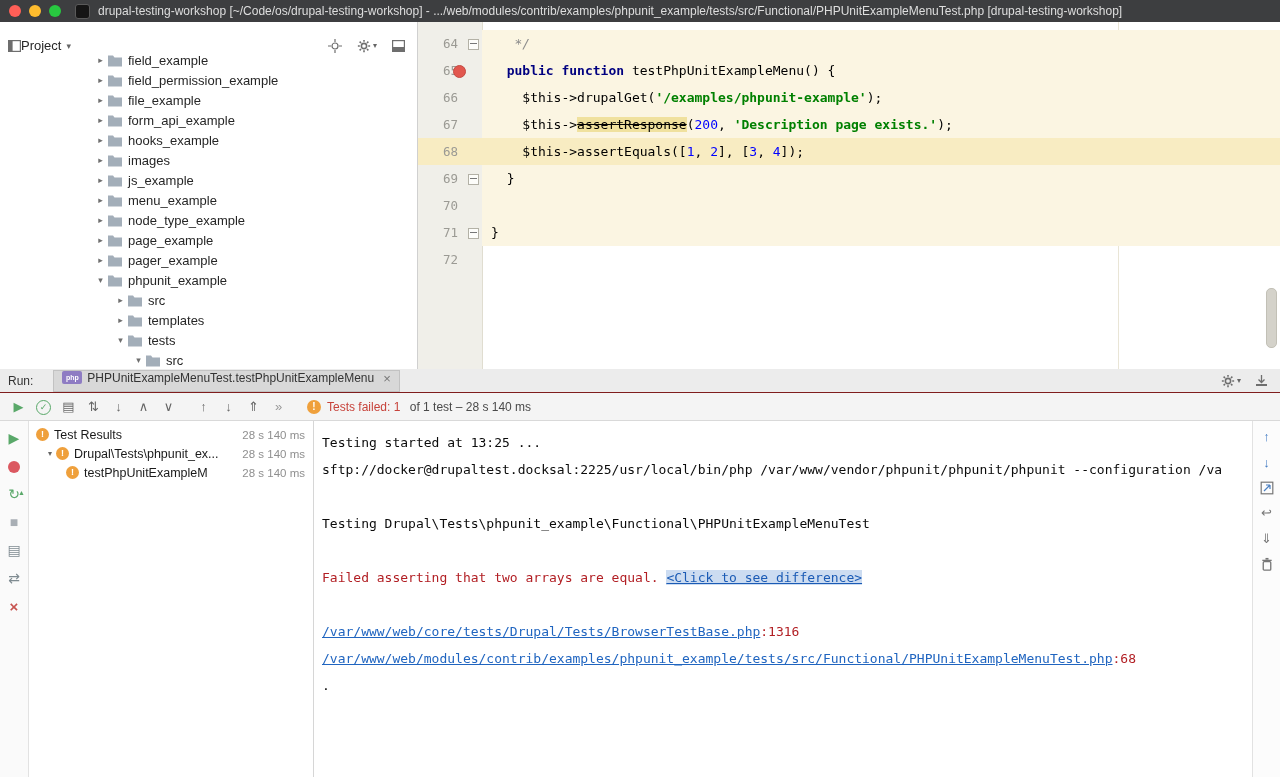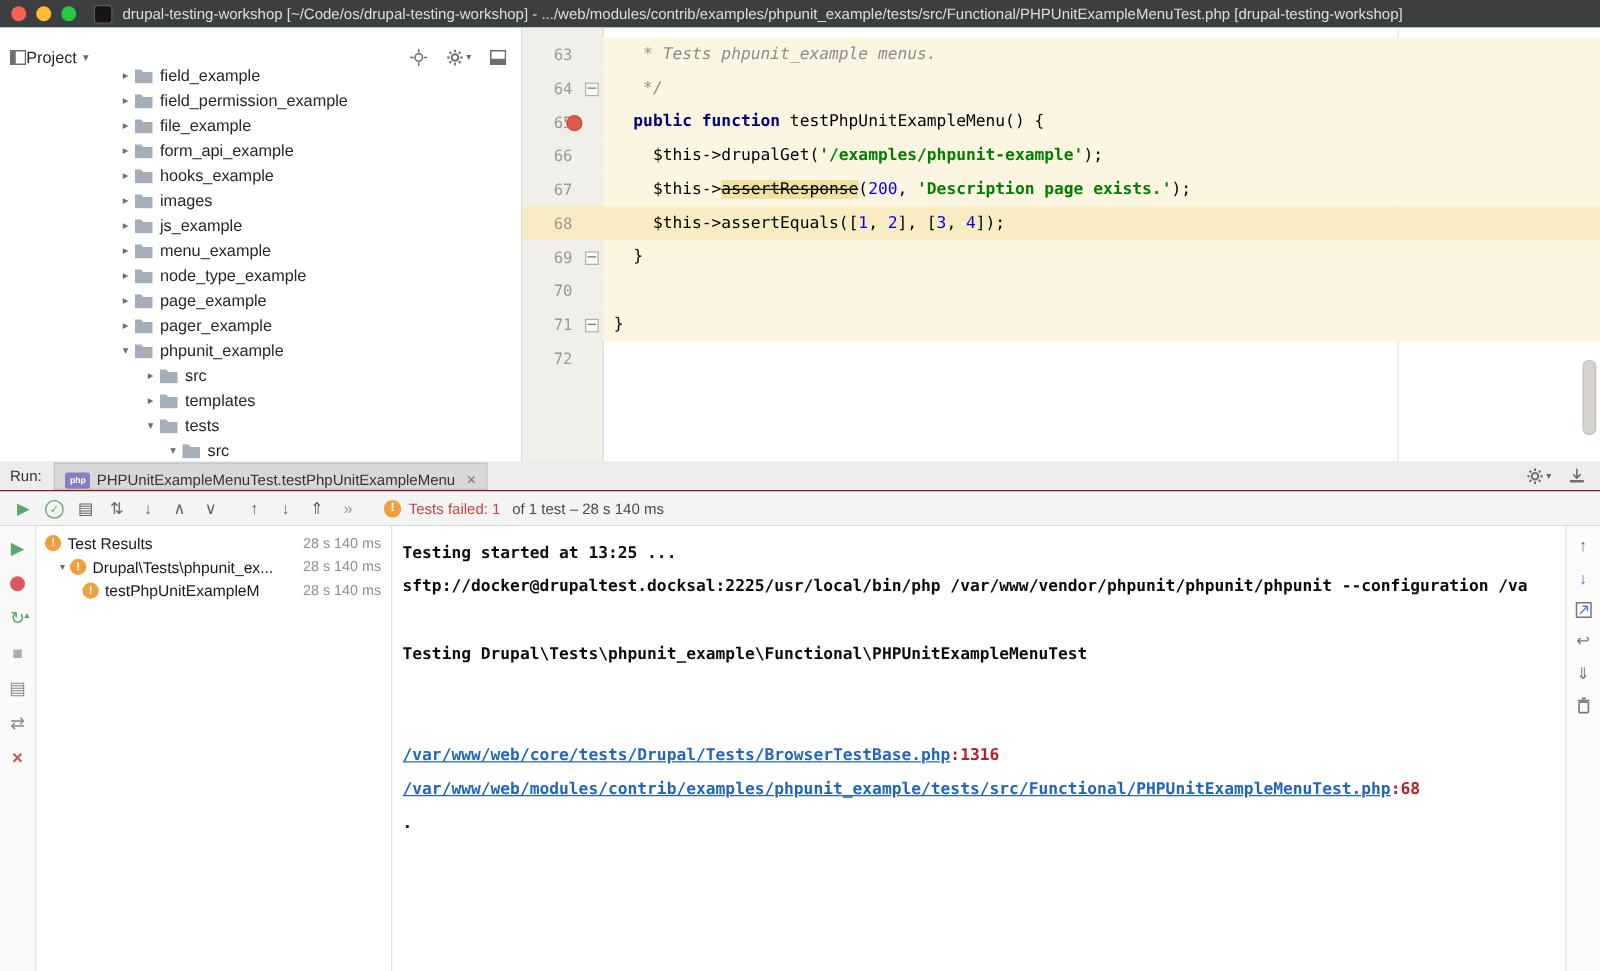--- a/index.html
+++ b/index.html
@@ -52,22 +52,22 @@
   .tmark{position:absolute;right:16px;top:8px;width:11px;height:11px;border-radius:50%;
          background:#e2574e;border:1px solid #c44a42;}
   .ed-scroll{position:absolute;right:3px;top:266px;width:9px;height:58px;background:#d4d2ca;
              border:1px solid #c2c0b6;border-radius:5px;}
 
   
   .run-panel{position:absolute;top:369px;left:0;right:0;bottom:0;background:#fff;}
   .rp-tabs{position:absolute;top:0;left:0;right:0;height:23px;background:#ececec;
            border-bottom:3px solid #7f1d1d;display:flex;align-items:center;padding-left:8px;
            font-size:12px;color:#333;}
-  .rp-tab{display:flex;align-items:flex-end;gap:5px;background:#d8d8d8;border:1px solid #c2c2c2;
-          height:22px;padding:0 8px;margin-left:10px;box-sizing:border-box;}
+  .rp-tab{display:flex;align-items:flex-start;gap:5px;background:#d8d8d8;border:1px solid #c2c2c2;
+          height:22px;padding:0 8px;margin-left:20px;box-sizing:border-box;}
   .php-badge{width:20px;height:13px;border-radius:2px;background:#8e7cc3;color:#fff;font-size:7px;
              font-weight:bold;display:flex;align-items:center;justify-content:center;flex:none;}
   .tab-close{color:#777;font-size:13px;margin-left:4px;}
   .rp-tab-tools{margin-left:auto;display:flex;align-items:center;gap:14px;padding-right:12px;}
   .rp-toolbar{position:absolute;top:24px;left:0;right:0;height:27px;background:#f4f4f4;
               border-bottom:1px solid #d9d9d9;display:flex;align-items:center;padding-left:6px;}
   .tb-icon{width:25px;text-align:center;font-size:13px;color:#666;flex:none;}
   .tb-green{color:#59a869;}
   .check-circle{display:inline-block;width:13px;height:13px;border:1.4px solid #59a869;border-radius:50%;
                 color:#59a869;font-size:9px;line-height:13px;text-align:center;box-sizing:content-box;}
@@ -89,21 +89,21 @@
               border-right:1px solid #d6d6d6;padding-top:4px;box-sizing:content-box;overflow:hidden;}
   .tt-row{height:19px;display:flex;align-items:center;font-size:12.5px;color:#1a1a1a;position:relative;
           padding-right:80px;white-space:nowrap;overflow:hidden;}
   .tt-chev{width:12px;flex:none;font-size:8px;color:#666;text-align:center;}
   .tt-bang{width:13px;height:13px;border-radius:50%;background:#efa03c;color:#fff;font-size:9px;font-weight:bold;
            line-height:13px;text-align:center;flex:none;margin-right:5px;}
   .tt-time{position:absolute;right:8px;color:#8f8f8f;font-size:11.5px;}
 
   .console{position:absolute;left:314px;top:0;right:28px;bottom:0;background:#fff;
            font-family:"DejaVu Sans Mono",monospace;font-size:13px;padding:8px 0 0 8px;overflow:hidden;}
-  .c-line{height:27px;line-height:27px;white-space:pre;overflow:hidden;font-weight:bold;}
+  .c-line{height:27px;line-height:27px;white-space:pre;overflow:hidden;}
   .c-out{color:#0b0b0b;}
   .c-err{color:#b21f24;}
   .c-errnum{color:#b21f24;}
   .c-link{color:#2065c0;text-decoration:underline;cursor:pointer;}
   .c-linkhl{color:#1b5bb5;text-decoration:underline;background:#ccdcf1;cursor:pointer;}
 
   .console-tools{position:absolute;right:0;top:0;bottom:0;width:28px;background:#fcfcfc;
                  border-left:1px solid #e2e2e2;display:flex;flex-direction:column;align-items:center;
                  padding-top:8px;gap:10px;box-sizing:border-box;}
   .ct-icon{font-size:13px;color:#777;height:16px;line-height:16px;}
@@ -271,26 +271,20 @@
         </div>
     </div>
   </div>
 
   <div class="editor">
     <div class="gutter-bg"></div>
     <div class="guide"></div>
 
     <div class="ed-lines">
 
-      <div class="ed-row">
-        <div class="gcell">
-            <span class="num">63</span>
-          </div>
-        <div class="ccell band"><span class="tk-cm">   * Tests phpunit_example menus.</span></div>
-      </div>
 
       <div class="ed-row">
         <div class="gcell">
             <span class="num">64</span>
             <span class="fold"></span>
           </div>
         <div class="ccell band"><span class="tk-cm">   */</span></div>
       </div>
 
       <div class="ed-row">
@@ -433,20 +427,21 @@
           <span class="tt-time">28 s 140 ms</span>
         </div>
       </div>
 
       <div class="console">
         <div class="c-line"><span class="c-out">Testing started at 13:25 ...</span></div>
         <div class="c-line"><span class="c-out">sftp://docker@drupaltest.docksal:2225/usr/local/bin/php /var/www/vendor/phpunit/phpunit/phpunit --configuration /va</span></div>
         <div class="c-line"></div>
         <div class="c-line"><span class="c-out">Testing Drupal\Tests\phpunit_example\Functional\PHPUnitExampleMenuTest</span></div>
         <div class="c-line"></div>
+        <div class="c-line"><span class="c-err">Failed asserting that two arrays are equal. </span><span class="c-linkhl">&lt;Click to see difference&gt;</span></div>
         <div class="c-line"></div>
         <div class="c-line"><span class="c-link">/var/www/web/core/tests/Drupal/Tests/BrowserTestBase.php</span><span class="c-errnum">:1316</span></div>
         <div class="c-line"><span class="c-link">/var/www/web/modules/contrib/examples/phpunit_example/tests/src/Functional/PHPUnitExampleMenuTest.php</span><span class="c-errnum">:68</span></div>
         <div class="c-line"><span class="c-out">.</span></div>
       </div>
 
       <div class="console-tools">
         <span class="ct-icon ct-blue">↑</span>
         <span class="ct-icon ct-blue">↓</span>
         <span>

